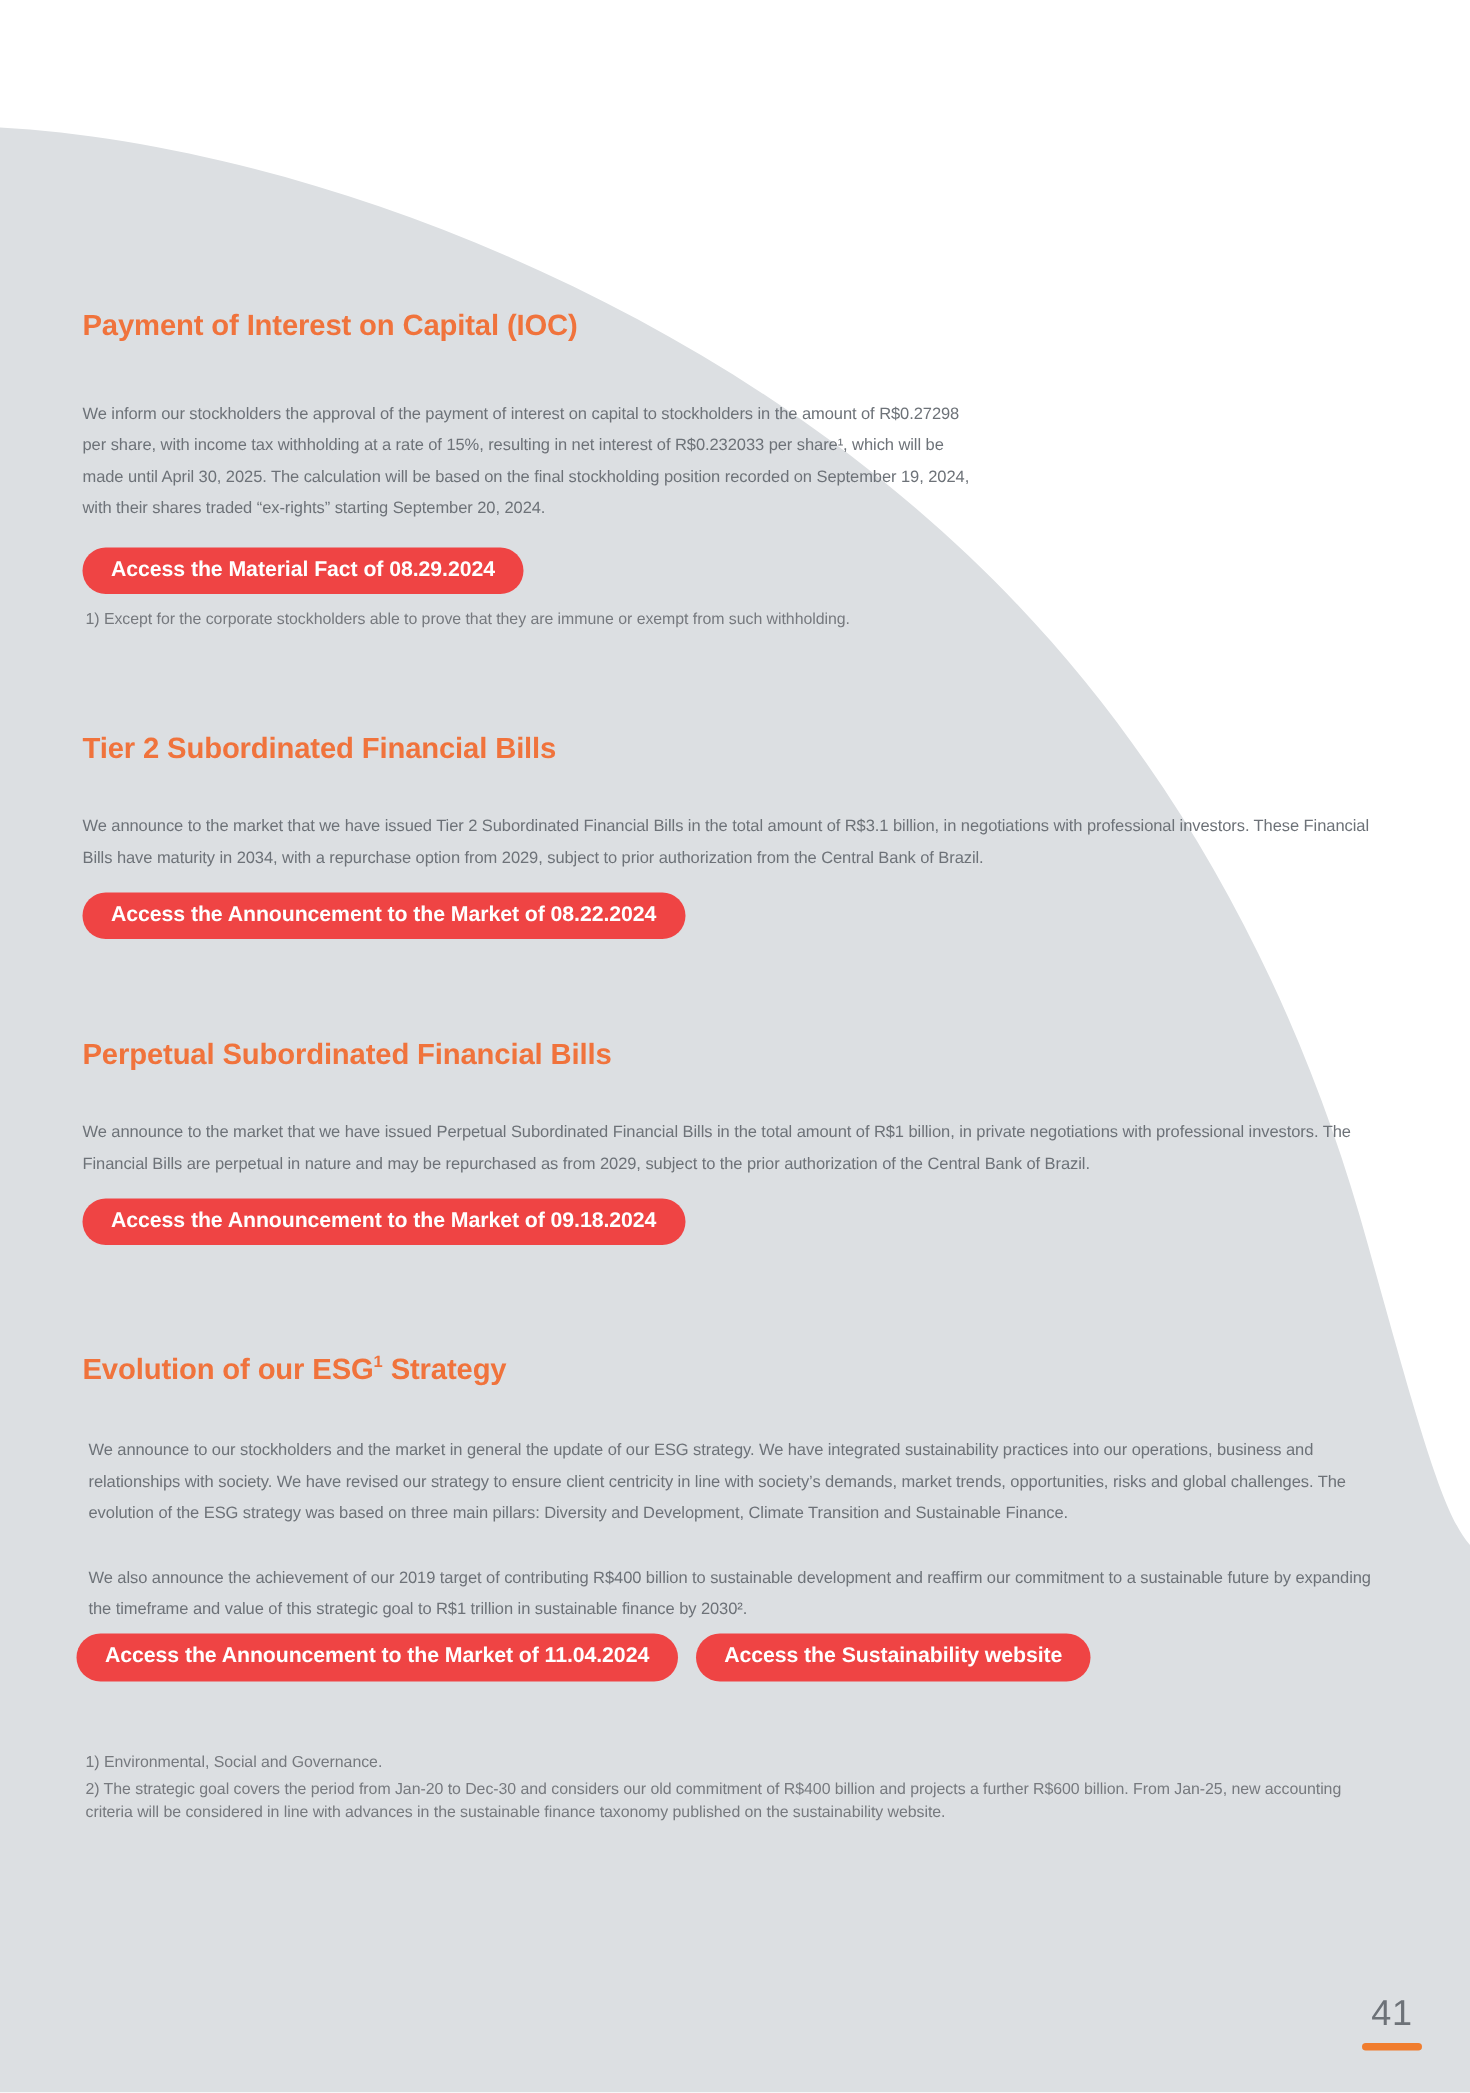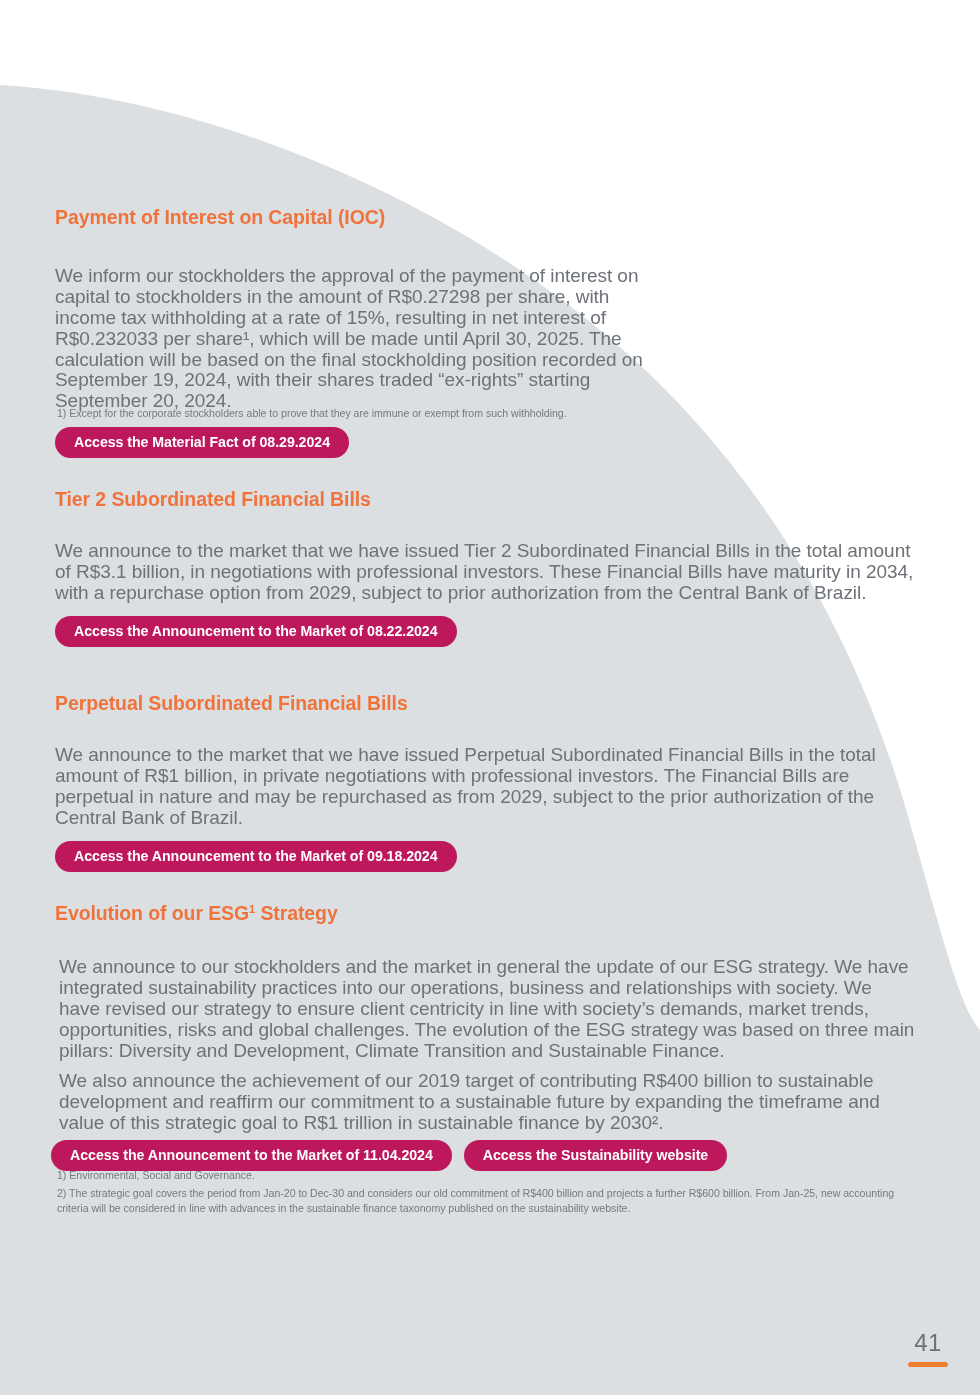--- a/index.html
+++ b/index.html
@@ -47,29 +47,29 @@
     white-space: nowrap;
   }
   .section-heading sup {
     font-size: 11px;
     vertical-align: super;
     line-height: 0;
   }
 
   .body-text {
     color: #6d7278;
-    font-size: 19px;
+    font-size: 11px;
     line-height: 20.8px;
     margin: 0;
     letter-spacing: -0.05px;
   }
 
   .btn {
     display: inline-block;
-    background: #be185d;
+    background: #ef4444;
     color: #ffffff;
     font-size: 14.2px;
     font-weight: bold;
     letter-spacing: -0.05px;
     border: none;
     border-radius: 999px;
     padding: 8px 19px 9px 19px;
     line-height: 1;
     white-space: nowrap;
     cursor: pointer;
@@ -100,21 +100,21 @@
   #sec-tier2 .body-text { margin-top: 31px; width: 860px; }
   #sec-tier2 .btn-row   { margin-top: 12px; }
 
   #sec-perpetual  { top: 693px; width: 870px; }
   #sec-perpetual .body-text { margin-top: 31px; width: 862px; }
   #sec-perpetual .btn-row   { margin-top: 12px; }
 
   #sec-esg        { top: 903px; width: 880px; }
   #sec-esg .esg-inner { padding-left: 4px; }
   #sec-esg .body-text.p1 { margin-top: 33px; width: 858px; }
-  #sec-esg .body-text.p2 { margin-top: 10px; width: 858px; }
+  #sec-esg .body-text.p2 { margin-top: 22px; width: 858px; }
   #sec-esg .btn-row   { margin-top: 6px; margin-left: -4px; }
 
   #sec-esg-footnotes { position: absolute; left: 55px; top: 1166px; width: 870px; }
 
   
   #page-number-wrap {
     position: absolute;
     right: 32px;
     bottom: 28px;
     text-align: center;

